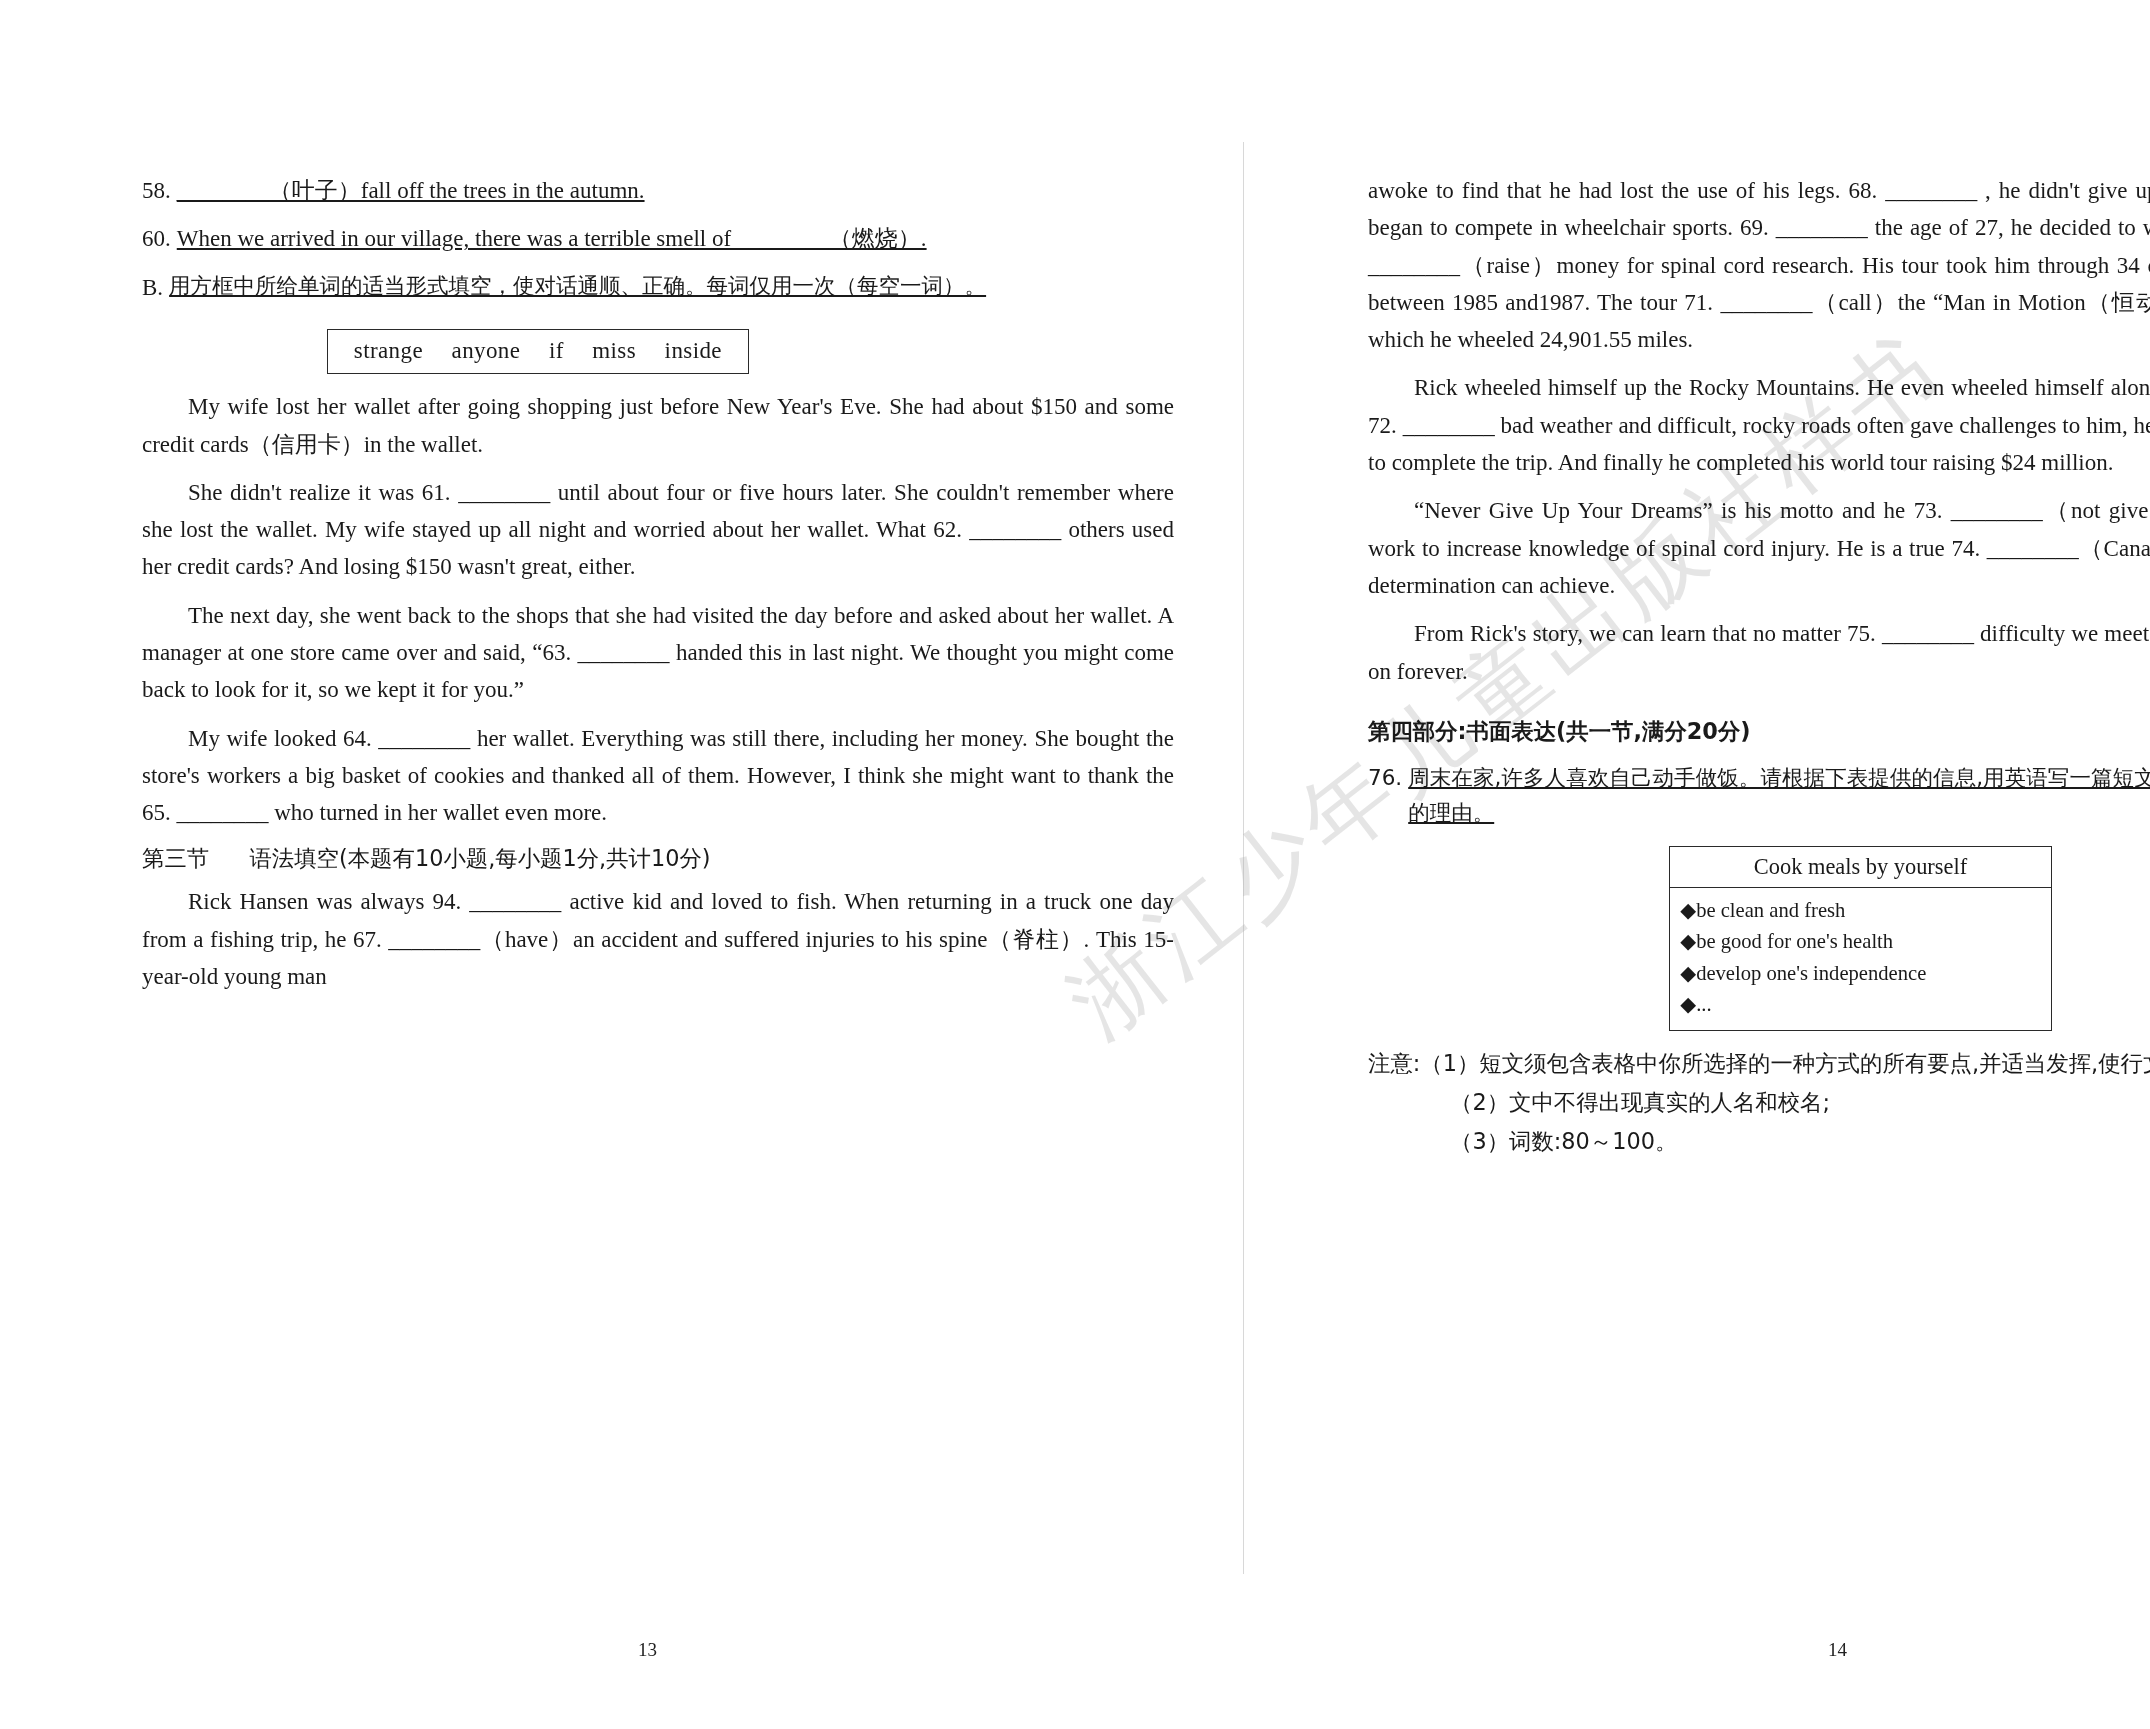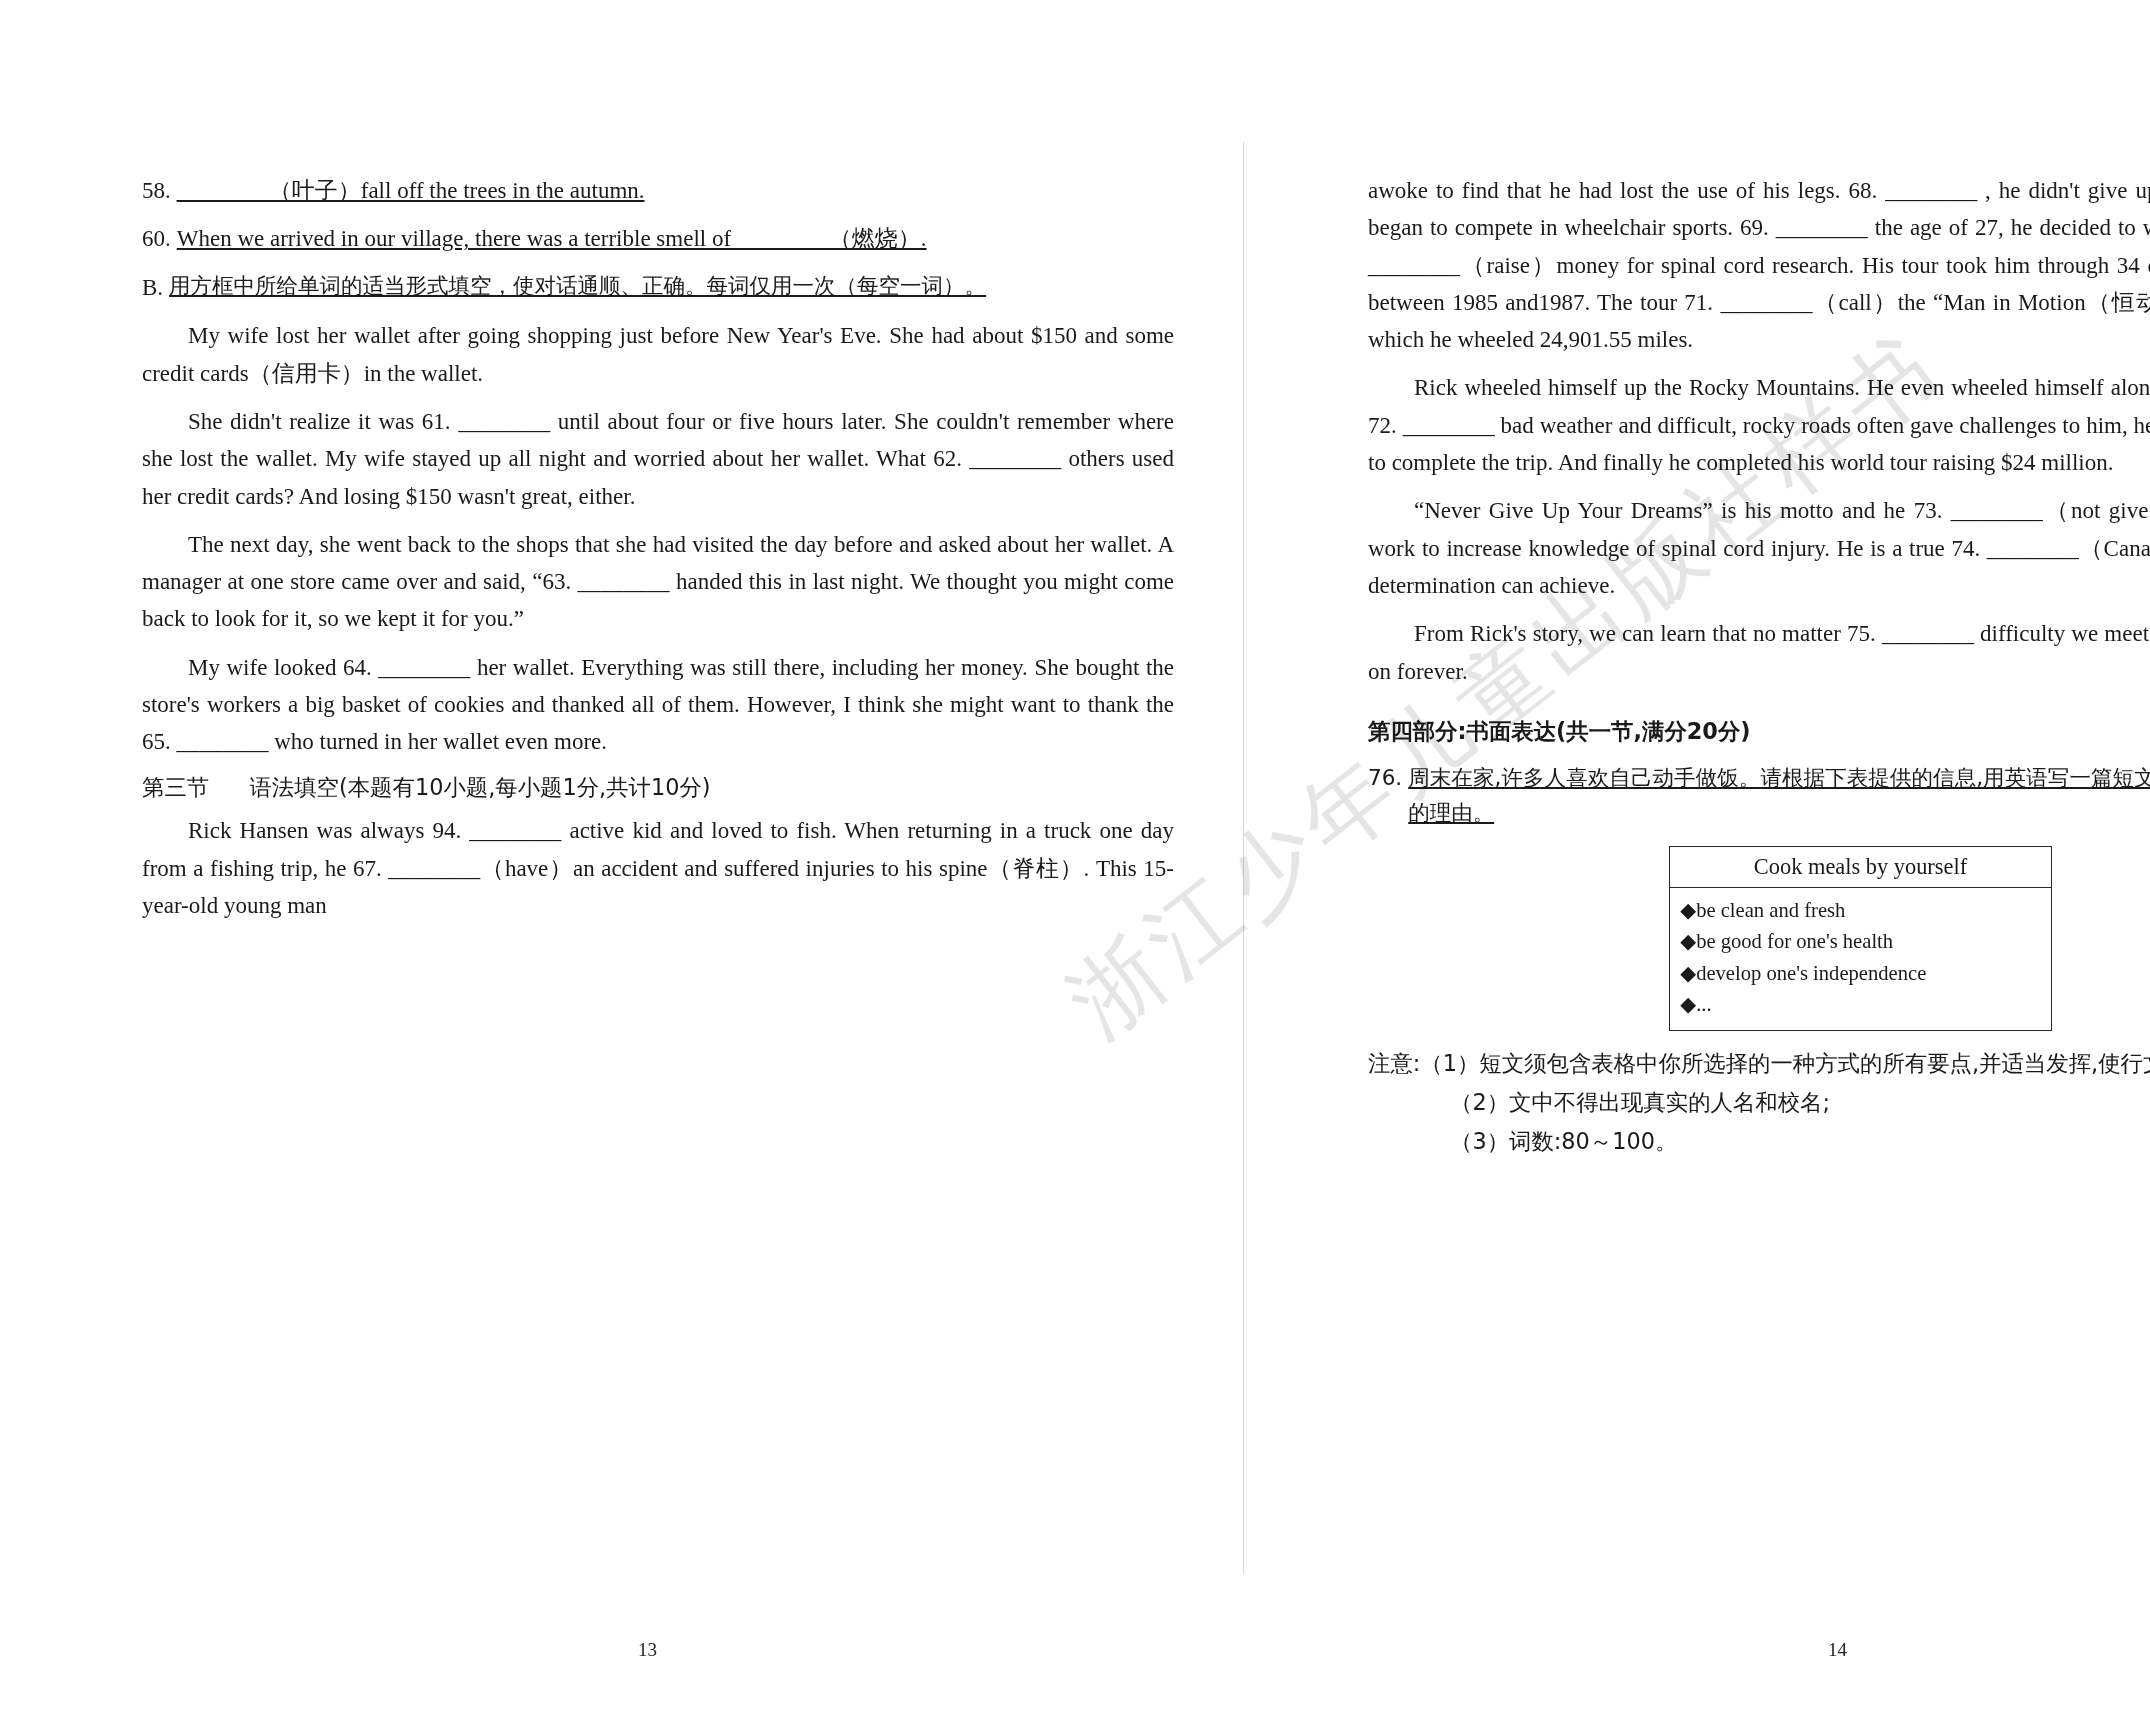--- a/index.html
+++ b/index.html
@@ -174,20 +174,27 @@
       <div class="q">
         <span class="q-num">60.</span>
         <span class="q-body">When we arrived in our village, there was a terrible smell of ________（燃烧）.</span>
       </div>
 
       <div class="q">
         <span class="q-num">B.</span>
         <span class="q-body cn">用方框中所给单词的适当形式填空，使对话通顺、正确。每词仅用一次（每空一词）。</span>
       </div>
 
+      <div class="wordbox">
+        <span>strange</span>
+        <span>anyone</span>
+        <span>if</span>
+        <span>miss</span>
+        <span>inside</span>
+      </div>
 
       <p class="indent">My wife lost her wallet after going shopping just before New Year's Eve. She had about $150 and some credit cards（信用卡）in the wallet.</p>
       <p class="indent">She didn't realize it was 61. ________ until about four or five hours later. She couldn't remember where she lost the wallet. My wife stayed up all night and worried about her wallet. What 62. ________ others used her credit cards? And losing $150 wasn't great, either.</p>
       <p class="indent">The next day, she went back to the shops that she had visited the day before and asked about her wallet. A manager at one store came over and said, “63. ________ handed this in last night. We thought you might come back to look for it, so we kept it for you.”</p>
       <p class="indent">My wife looked 64. ________ her wallet. Everything was still there, including her money. She bought the store's workers a big basket of cookies and thanked all of them. However, I think she might want to thank the 65. ________ who turned in her wallet even more.</p>
 
       <div class="sub-head">
         <span>第三节</span>
         <span class="gap"></span>
         <span>语法填空(本题有10小题,每小题1分,共计10分)</span>

